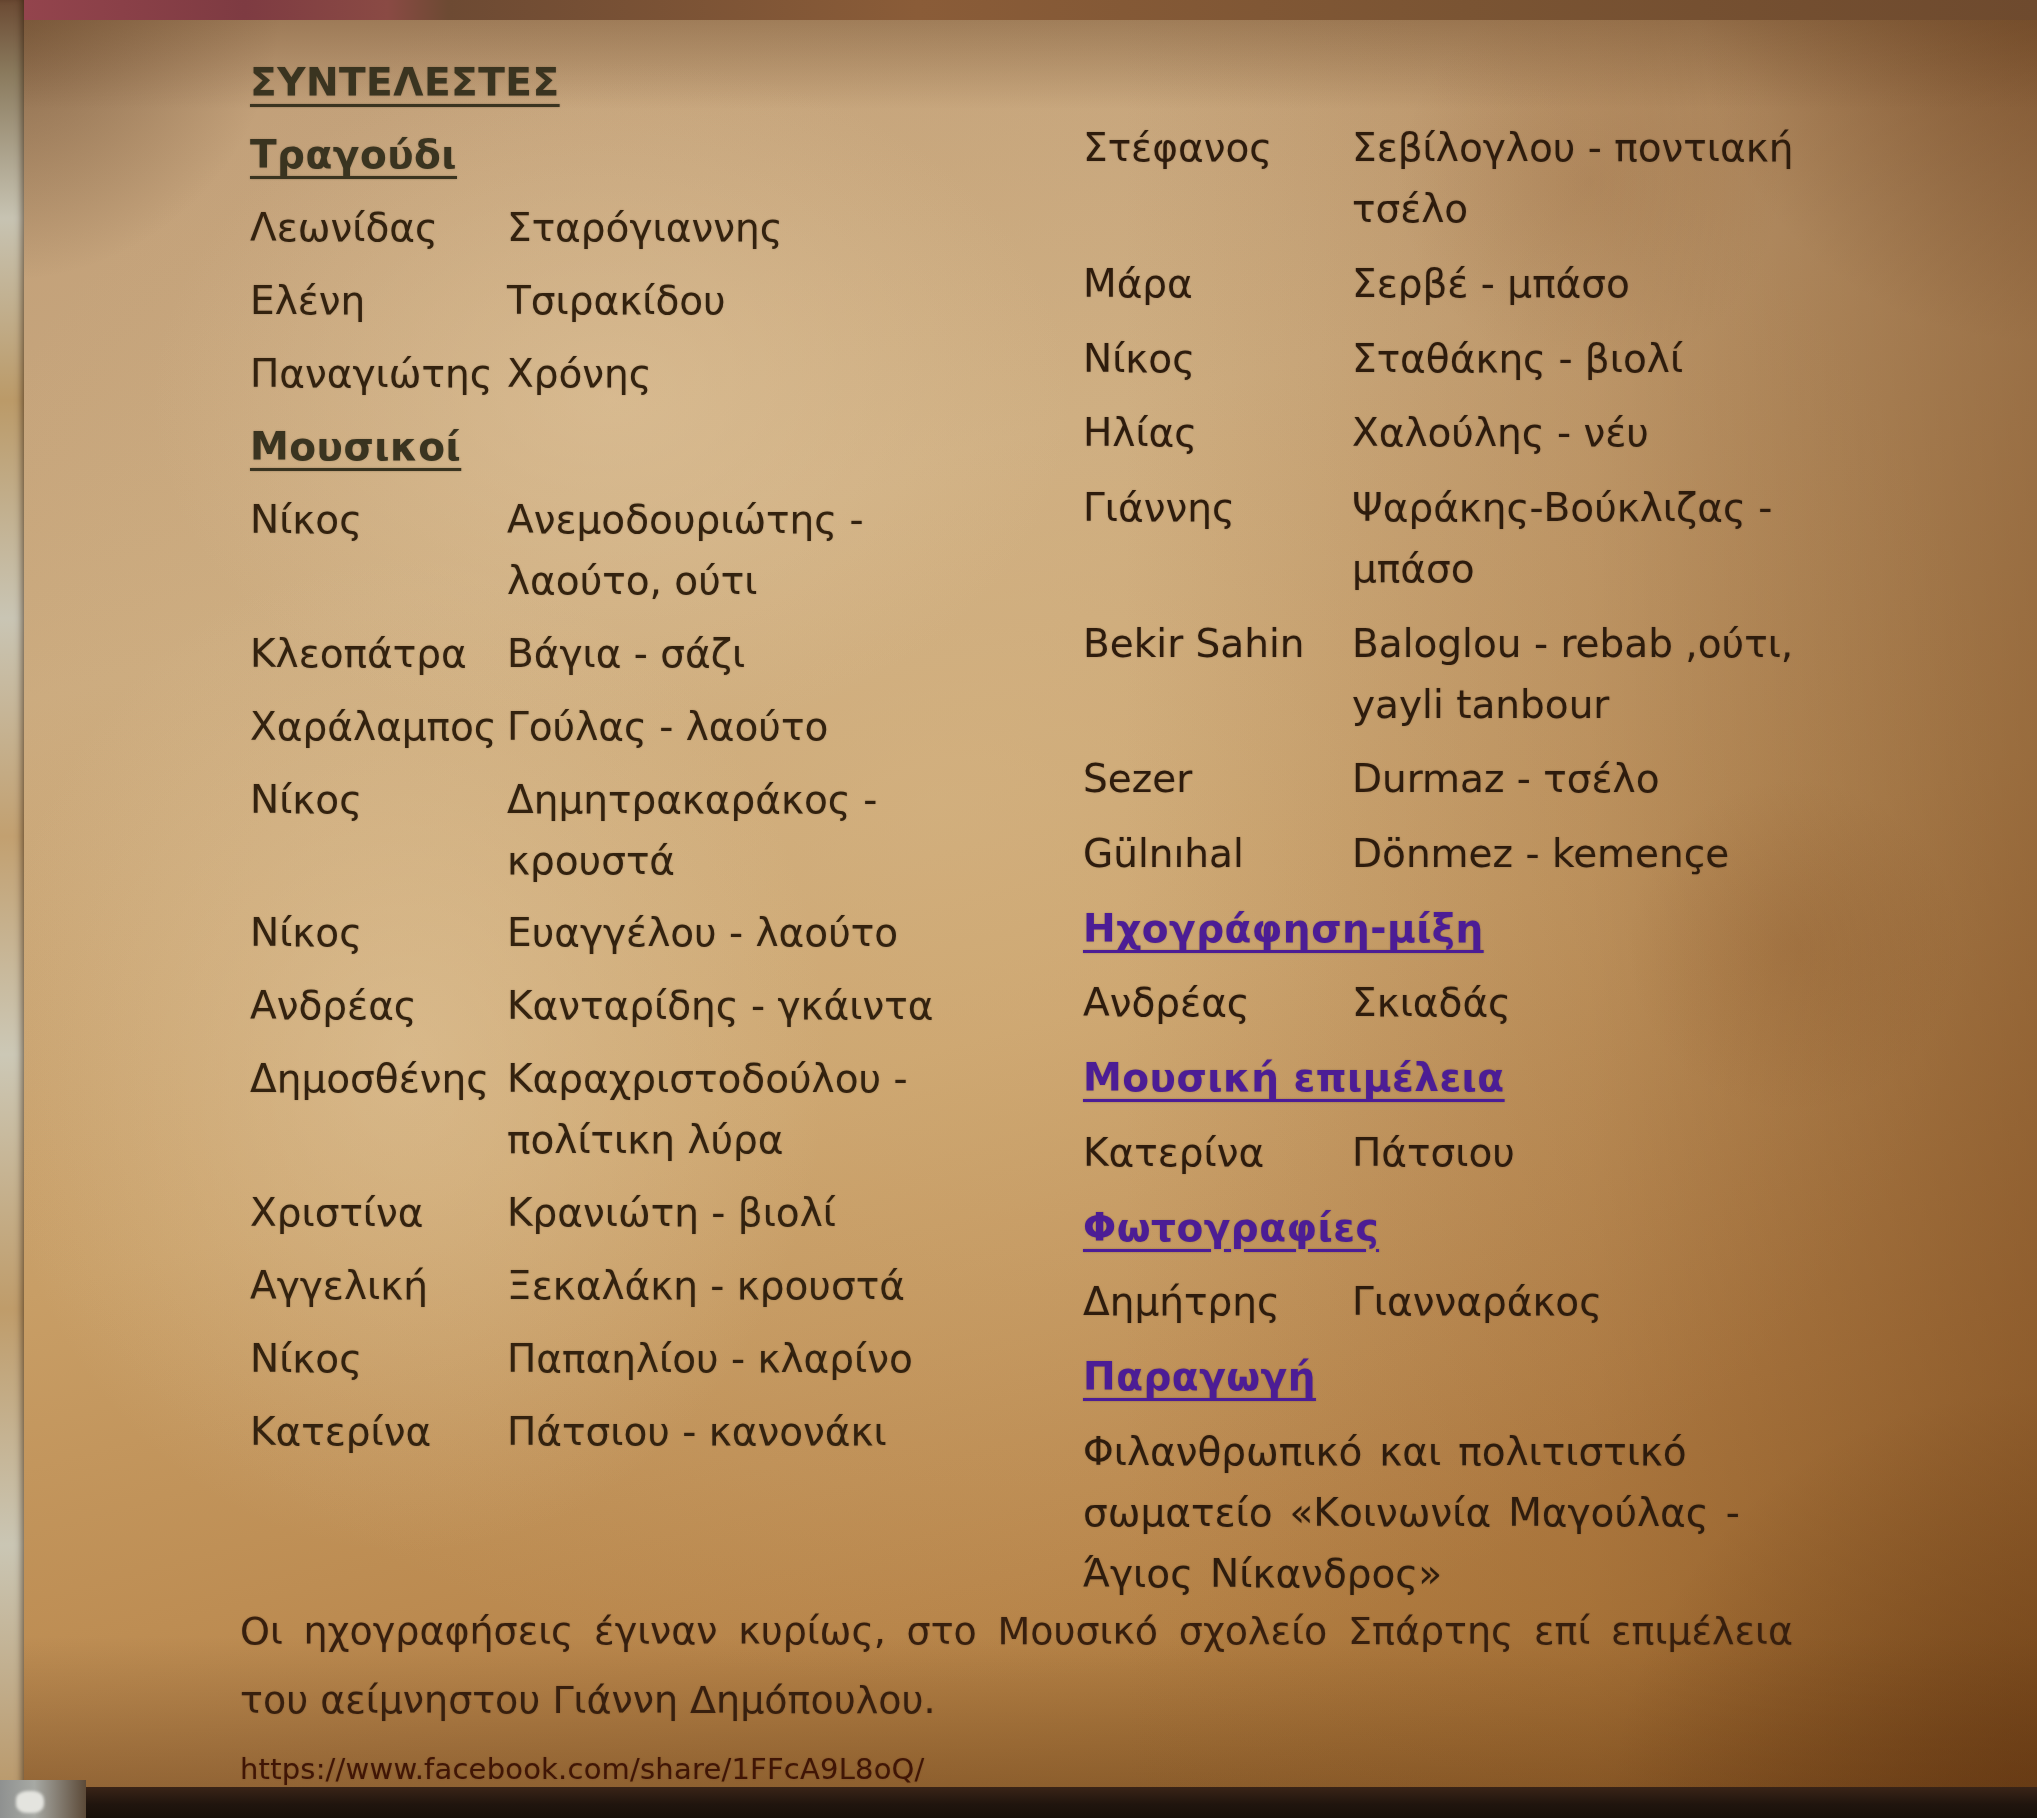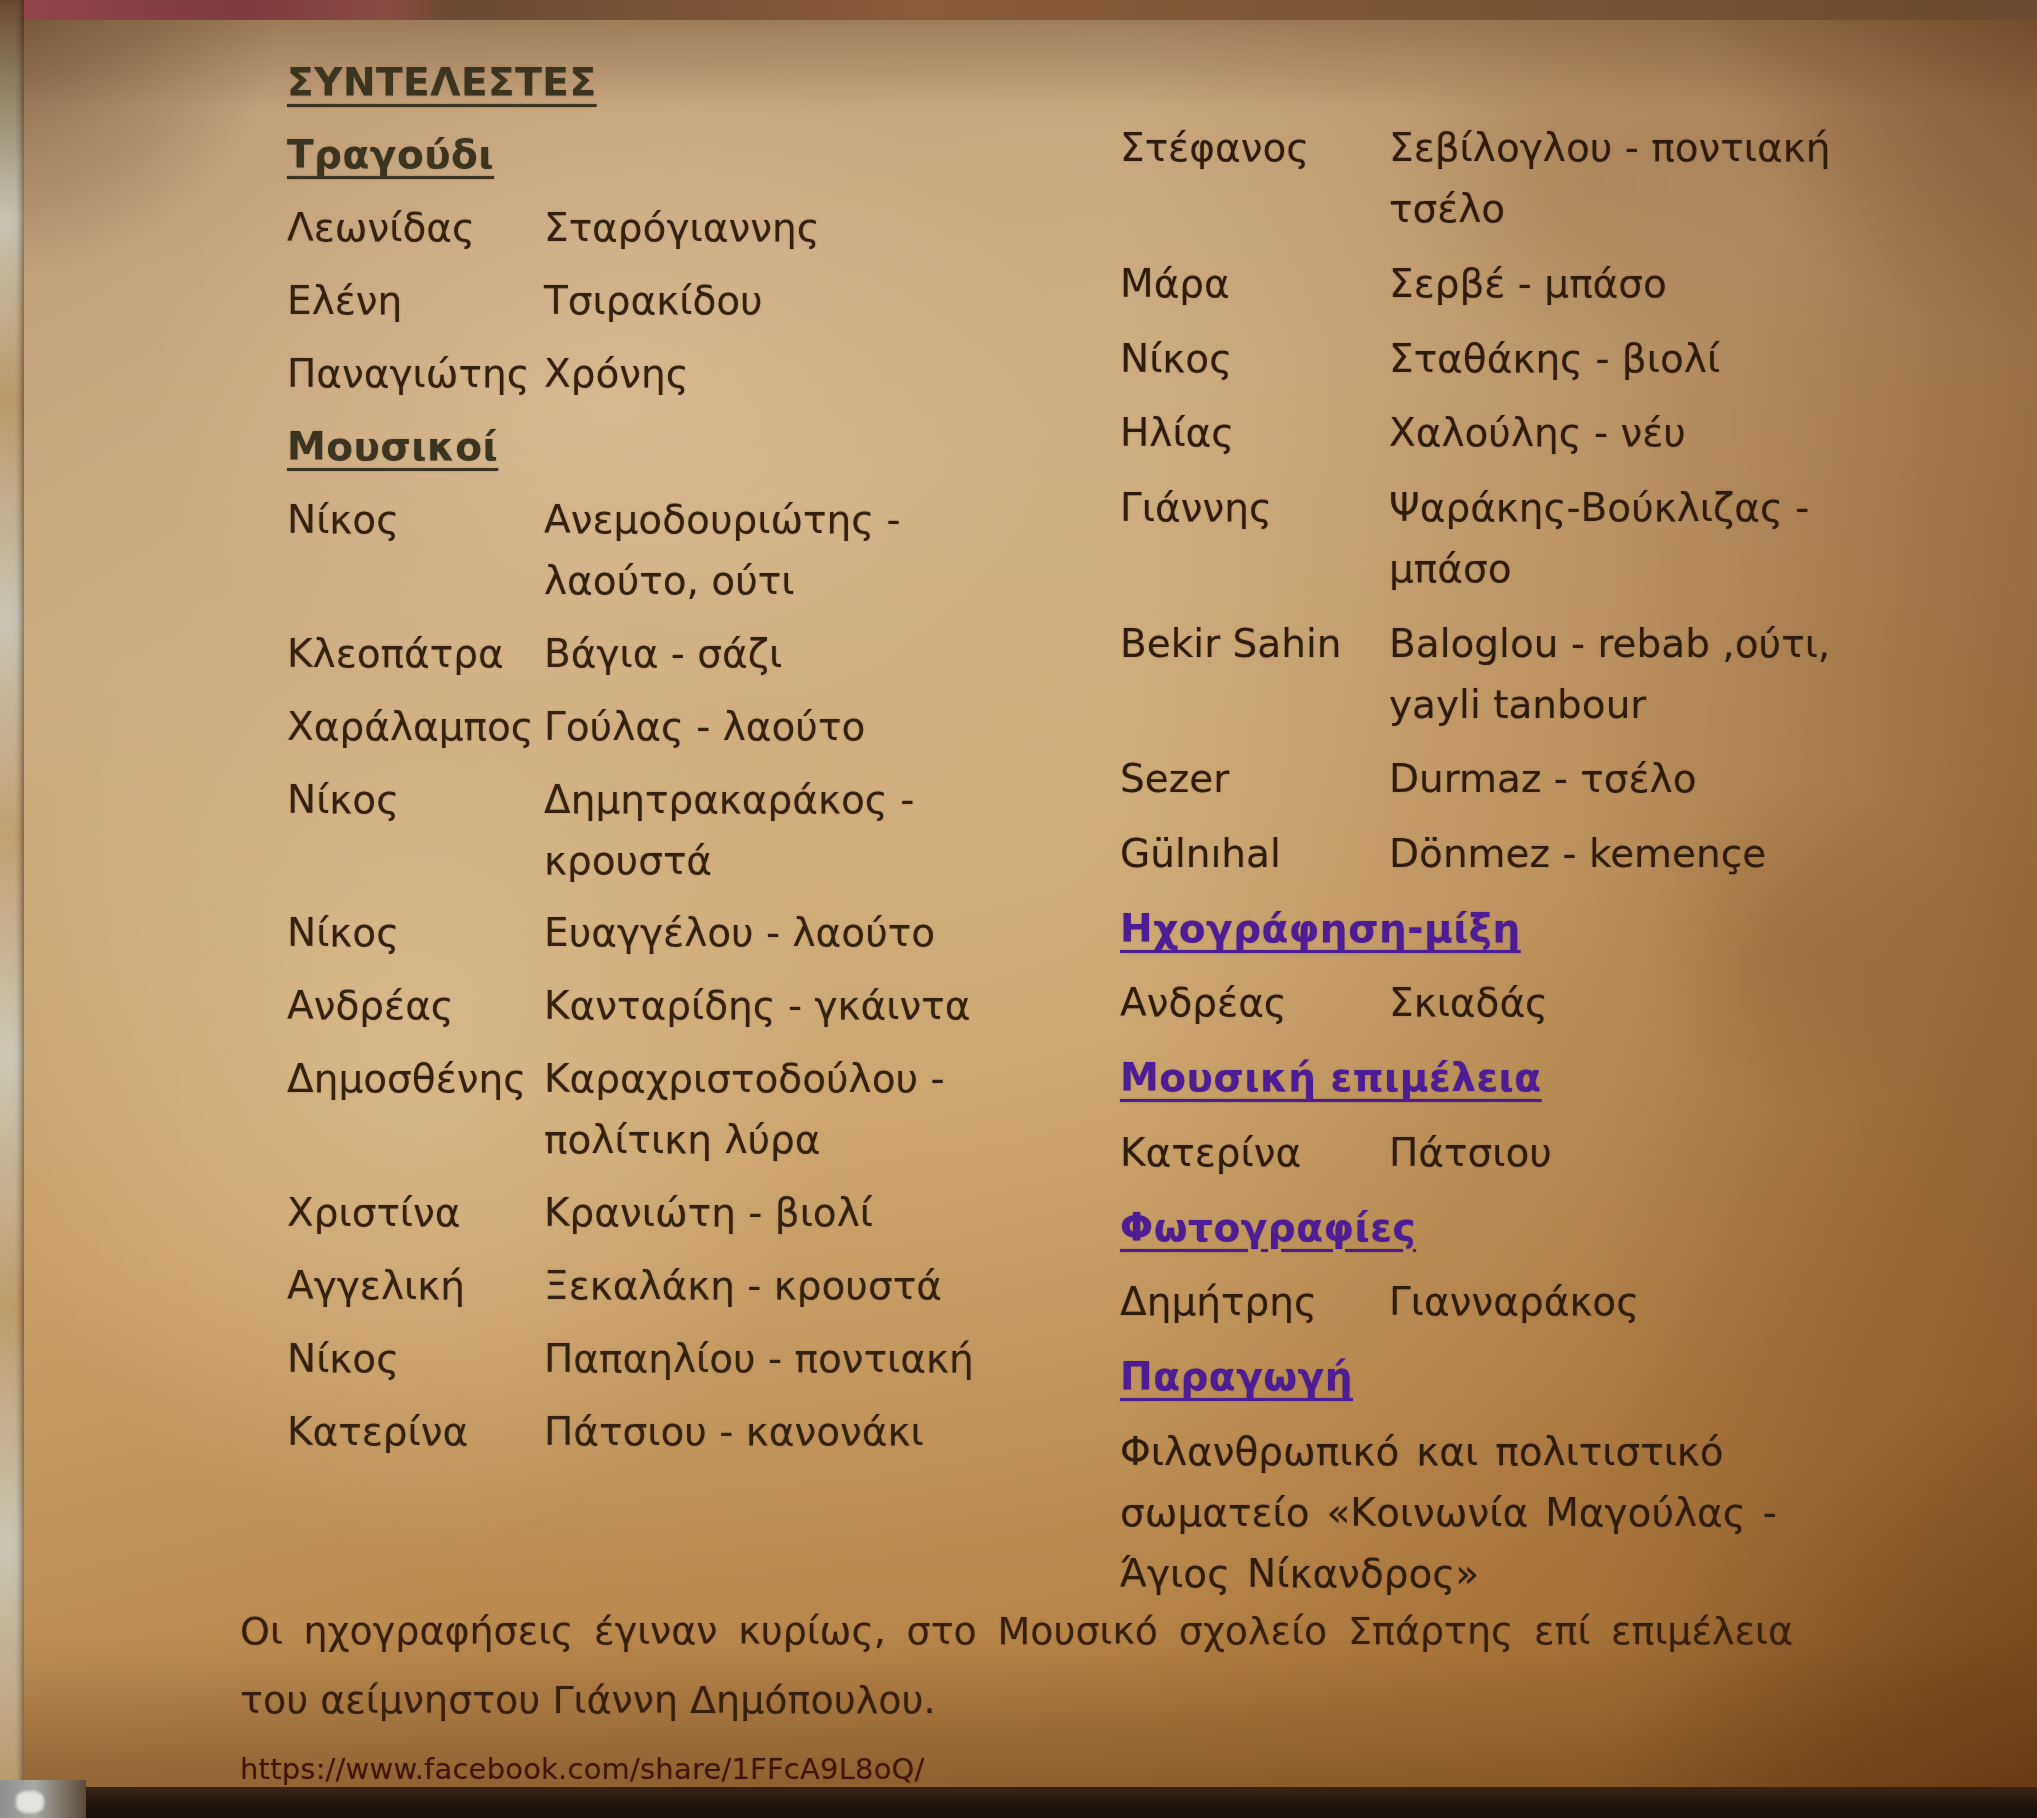--- a/index.html
+++ b/index.html
@@ -48,21 +48,21 @@
   .glint{
     position:absolute;left:16.4px;bottom:5.5px;width:27.4px;height:22px;border-radius:40%;
     background:#e4e4df;filter:blur(1.8px);
   }
 
   
   .col{position:absolute;}
   #col-left{left:250px;top:46px;width:813px;}
   #col-right{left:1083px;top:110px;width:758px;}
   .row{line-height:61px;padding:5.5px 0 6.4px;color:#33220f;font-size:39px;
-       text-shadow:0 0 1.8px rgba(51,34,15,.30);margin-left:37px;}
+       text-shadow:0 0 1.8px rgba(51,34,15,.30);}
   #col-right .row{padding:7.3px 0 6.4px;color:#2e1c0d;}
   .entry{display:grid;}
   #col-left .entry{grid-template-columns:257px 1fr;}
   #col-right .entry{grid-template-columns:269px 1fr;}
   .nm{white-space:nowrap;}
   .heading .hd{
     font-weight:700;letter-spacing:0.5px;
     text-decoration:underline;text-decoration-thickness:2.7px;text-underline-offset:8.2px;
   }
   #col-left .heading .hd{color:#3a3420;}
@@ -165,21 +165,21 @@
       </div>
       <div class="row entry">
         <span class="nm">Αγγελική</span>
         <span class="rl">
           <div class="role-line-text">Ξεκαλάκη - κρουστά</div>
         </span>
       </div>
       <div class="row entry">
         <span class="nm">Νίκος</span>
         <span class="rl">
-          <div class="role-line-text">Παπαηλίου - ποντιακή</div>
+          <div class="role-line-text">Παπαηλίου - κλαρίνο</div>
         </span>
       </div>
       <div class="row entry">
         <span class="nm">Κατερίνα</span>
         <span class="rl">
           <div class="role-line-text">Πάτσιου - κανονάκι</div>
         </span>
       </div>
     </div>
 

